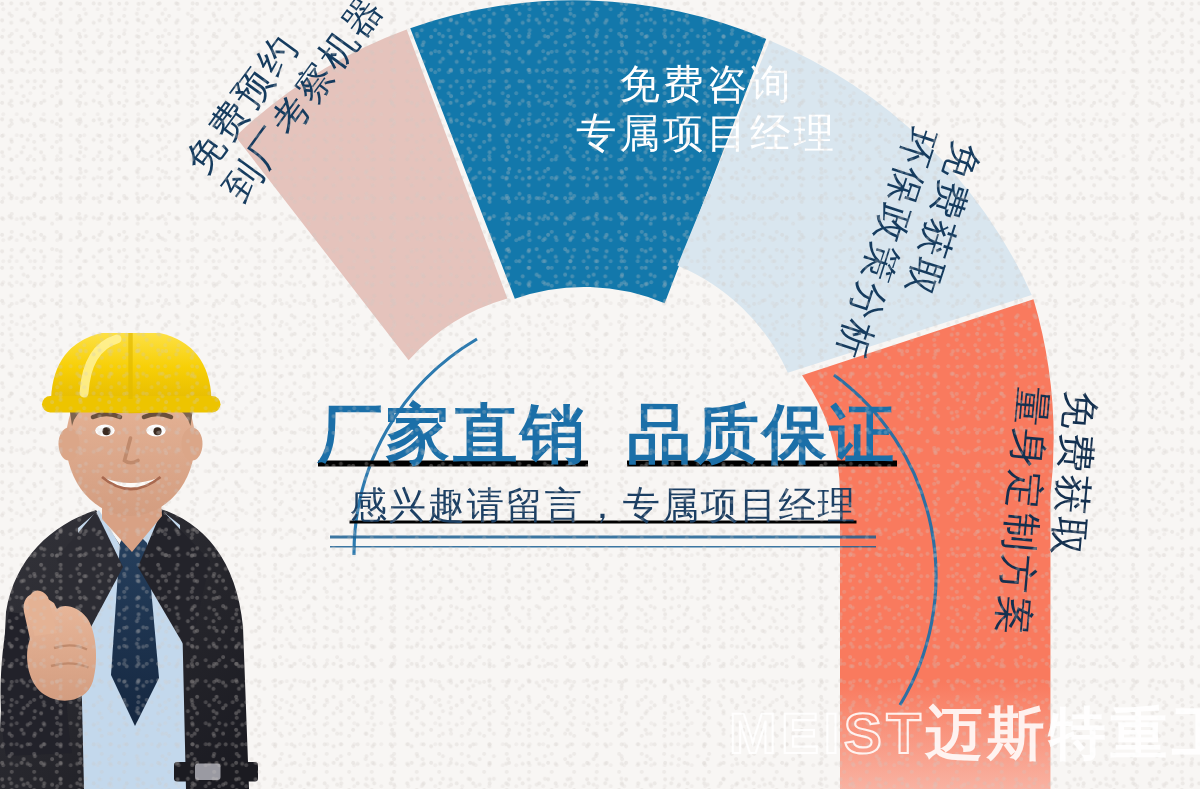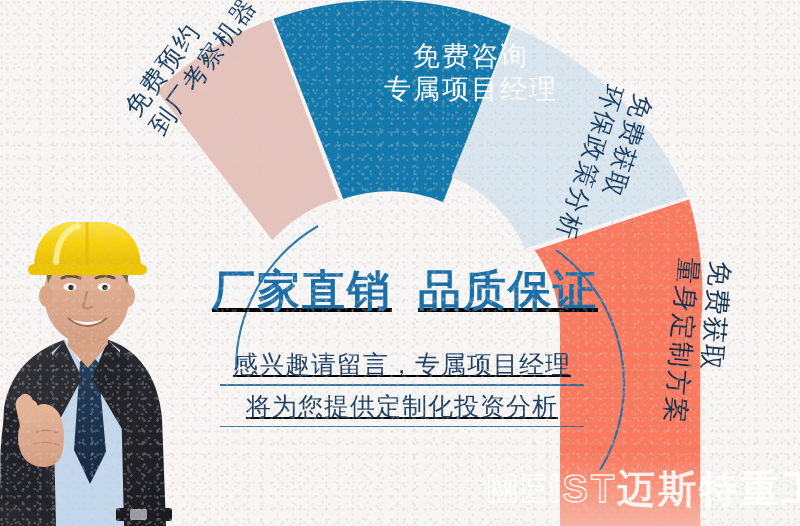--- a/index.html
+++ b/index.html
@@ -32,21 +32,21 @@
   .headline{
     font-size:43px;font-weight:bold;color:#1b6fa8;letter-spacing:2px;
     line-height:1.05;white-space:nowrap;
   }
   .headline .gap{display:inline-block;width:26px;}
   .subline{
     font-size:25px;color:#1c3f63;letter-spacing:1px;white-space:nowrap;
     line-height:1.2;
   }
   .rule{height:1.5px;background:#1b5f92;opacity:.85;margin:5px auto;width:364px;}
-  .sub1{margin-top:36px;}
+  .sub1{margin-top:9px;}
   .sub2{margin-top:2px;}
   
   .person{position:absolute;left:-6px;top:222px;width:230px;height:304px;z-index:5;}
   
   .watermark{
     position:absolute;left:486px;top:464px;z-index:7;
     font-size:38px;font-weight:bold;letter-spacing:3px;
     color:transparent;-webkit-text-stroke:1.4px rgba(255,255,255,.92);
     white-space:nowrap;opacity:.95;
   }
@@ -138,21 +138,20 @@
     <span class="l">免费获取</span>
     <span class="l">量身定制方案</span>
   </div>
 
   <div class="centerblock">
     <div class="headline">
       <span>厂家直销</span><span class="gap"></span><span>品质保证</span>
     </div>
     <div class="subline sub1">感兴趣请留言，专属项目经理</div>
     <div class="rule"></div>
-    <div class="subline sub2">将为您提供定制化投资分析</div>
     <div class="rule"></div>
   </div>
 
   <svg class="person" viewBox="0 0 230 304">
     <defs>
       <linearGradient id="suitG" x1="0" y1="0" x2="1" y2="1">
         <stop offset="0%" stop-color="#34343b"></stop>
         <stop offset="55%" stop-color="#26262c"></stop>
         <stop offset="100%" stop-color="#191920"></stop>
       </linearGradient>

